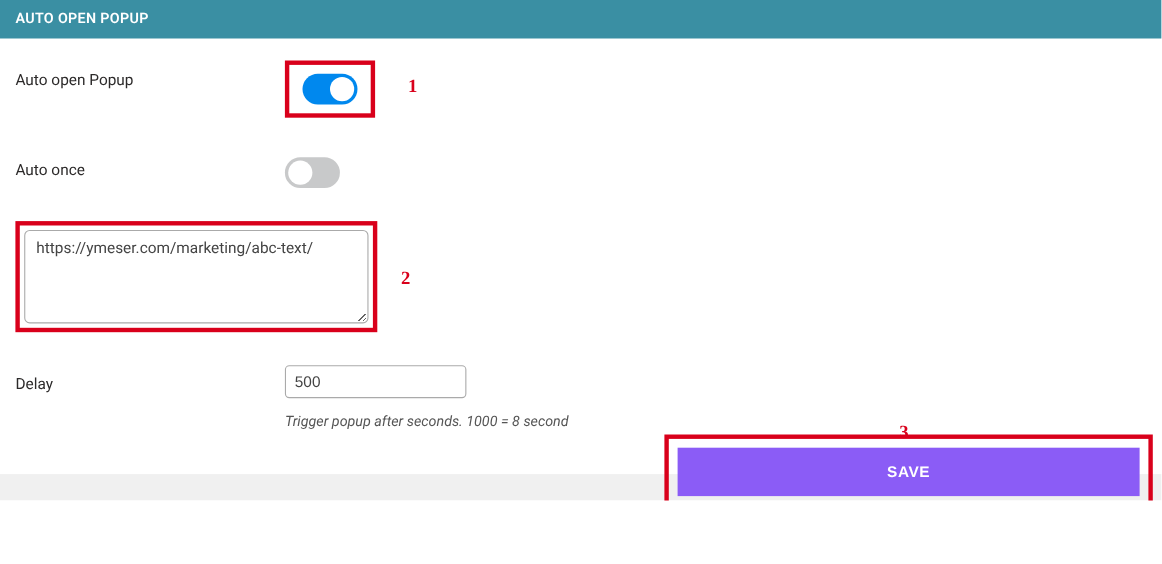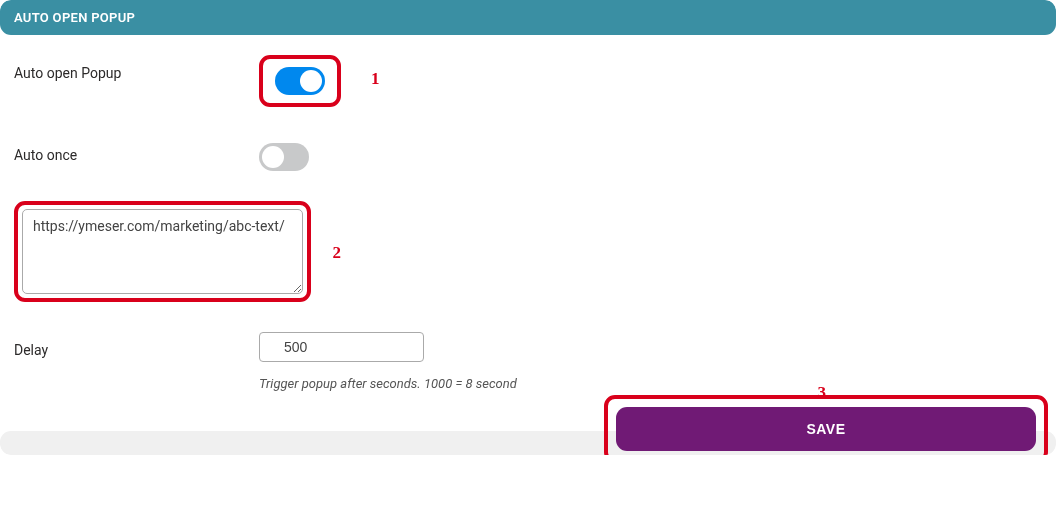--- a/index.html
+++ b/index.html
@@ -1,15 +1,15 @@
 <!DOCTYPE html>
 <html><head>
   <meta charset="utf-8">
   <style>
-    * { box-sizing: border-box; margin: 0; padding: 0; border-radius: 11px; }
+    * { box-sizing: border-box; margin: 0; padding: 0; }
     body {
       font-family: -apple-system, BlinkMacSystemFont, "Segoe UI", Roboto, Arial, sans-serif;
       font-size: 14px;
       color: #333;
       background: #fff;
       width: 1056px;
     }
     .header {
       background: #3a8fa3;
       color: #fff;
@@ -76,61 +76,61 @@
       left: 3px;
     }
     .annotation-num {
       color: #d9001b;
       font-weight: 700;
       font-size: 17px;
       font-family: Georgia, serif;
       position: absolute;
     }
     textarea.pages {
-      width: 281px;
+      width: 313px;
       height: 85px;
       padding: 8px 10px;
       border: 1px solid #aaa;
       border-radius: 5px;
       font-family: inherit;
       font-size: 14px;
       color: #444;
       resize: both;
       display: block;
     }
     .hint {
       font-style: italic;
       color: #555;
       font-size: 13px;
       margin-top: 14px;
     }
     input.delay {
       width: 165px;
-      padding: 6px 24px;
+      padding: 6px 8px;
       border: 1px solid #aaa;
       border-radius: 4px;
       font-size: 14px;
       color: #444;
     }
     .footer-bar {
       background: #f0f0f0;
       height: 24px;
       width: 100%;
       margin-top: 40px;
       position: relative;
     }
     .save-wrap {
       position: absolute;
       right: 8px;
       bottom: -8px;
       border: 4px solid #d9001b;
       padding: 8px;
     }
     .save-btn {
-      background: #701a75;
+      background: #8b5cf6;
       color: #fff;
       border: none;
       font-weight: 700;
       font-size: 14px;
       letter-spacing: 0.5px;
       width: 420px;
       height: 44px;
       cursor: pointer;
     }
     .pages-wrap {

